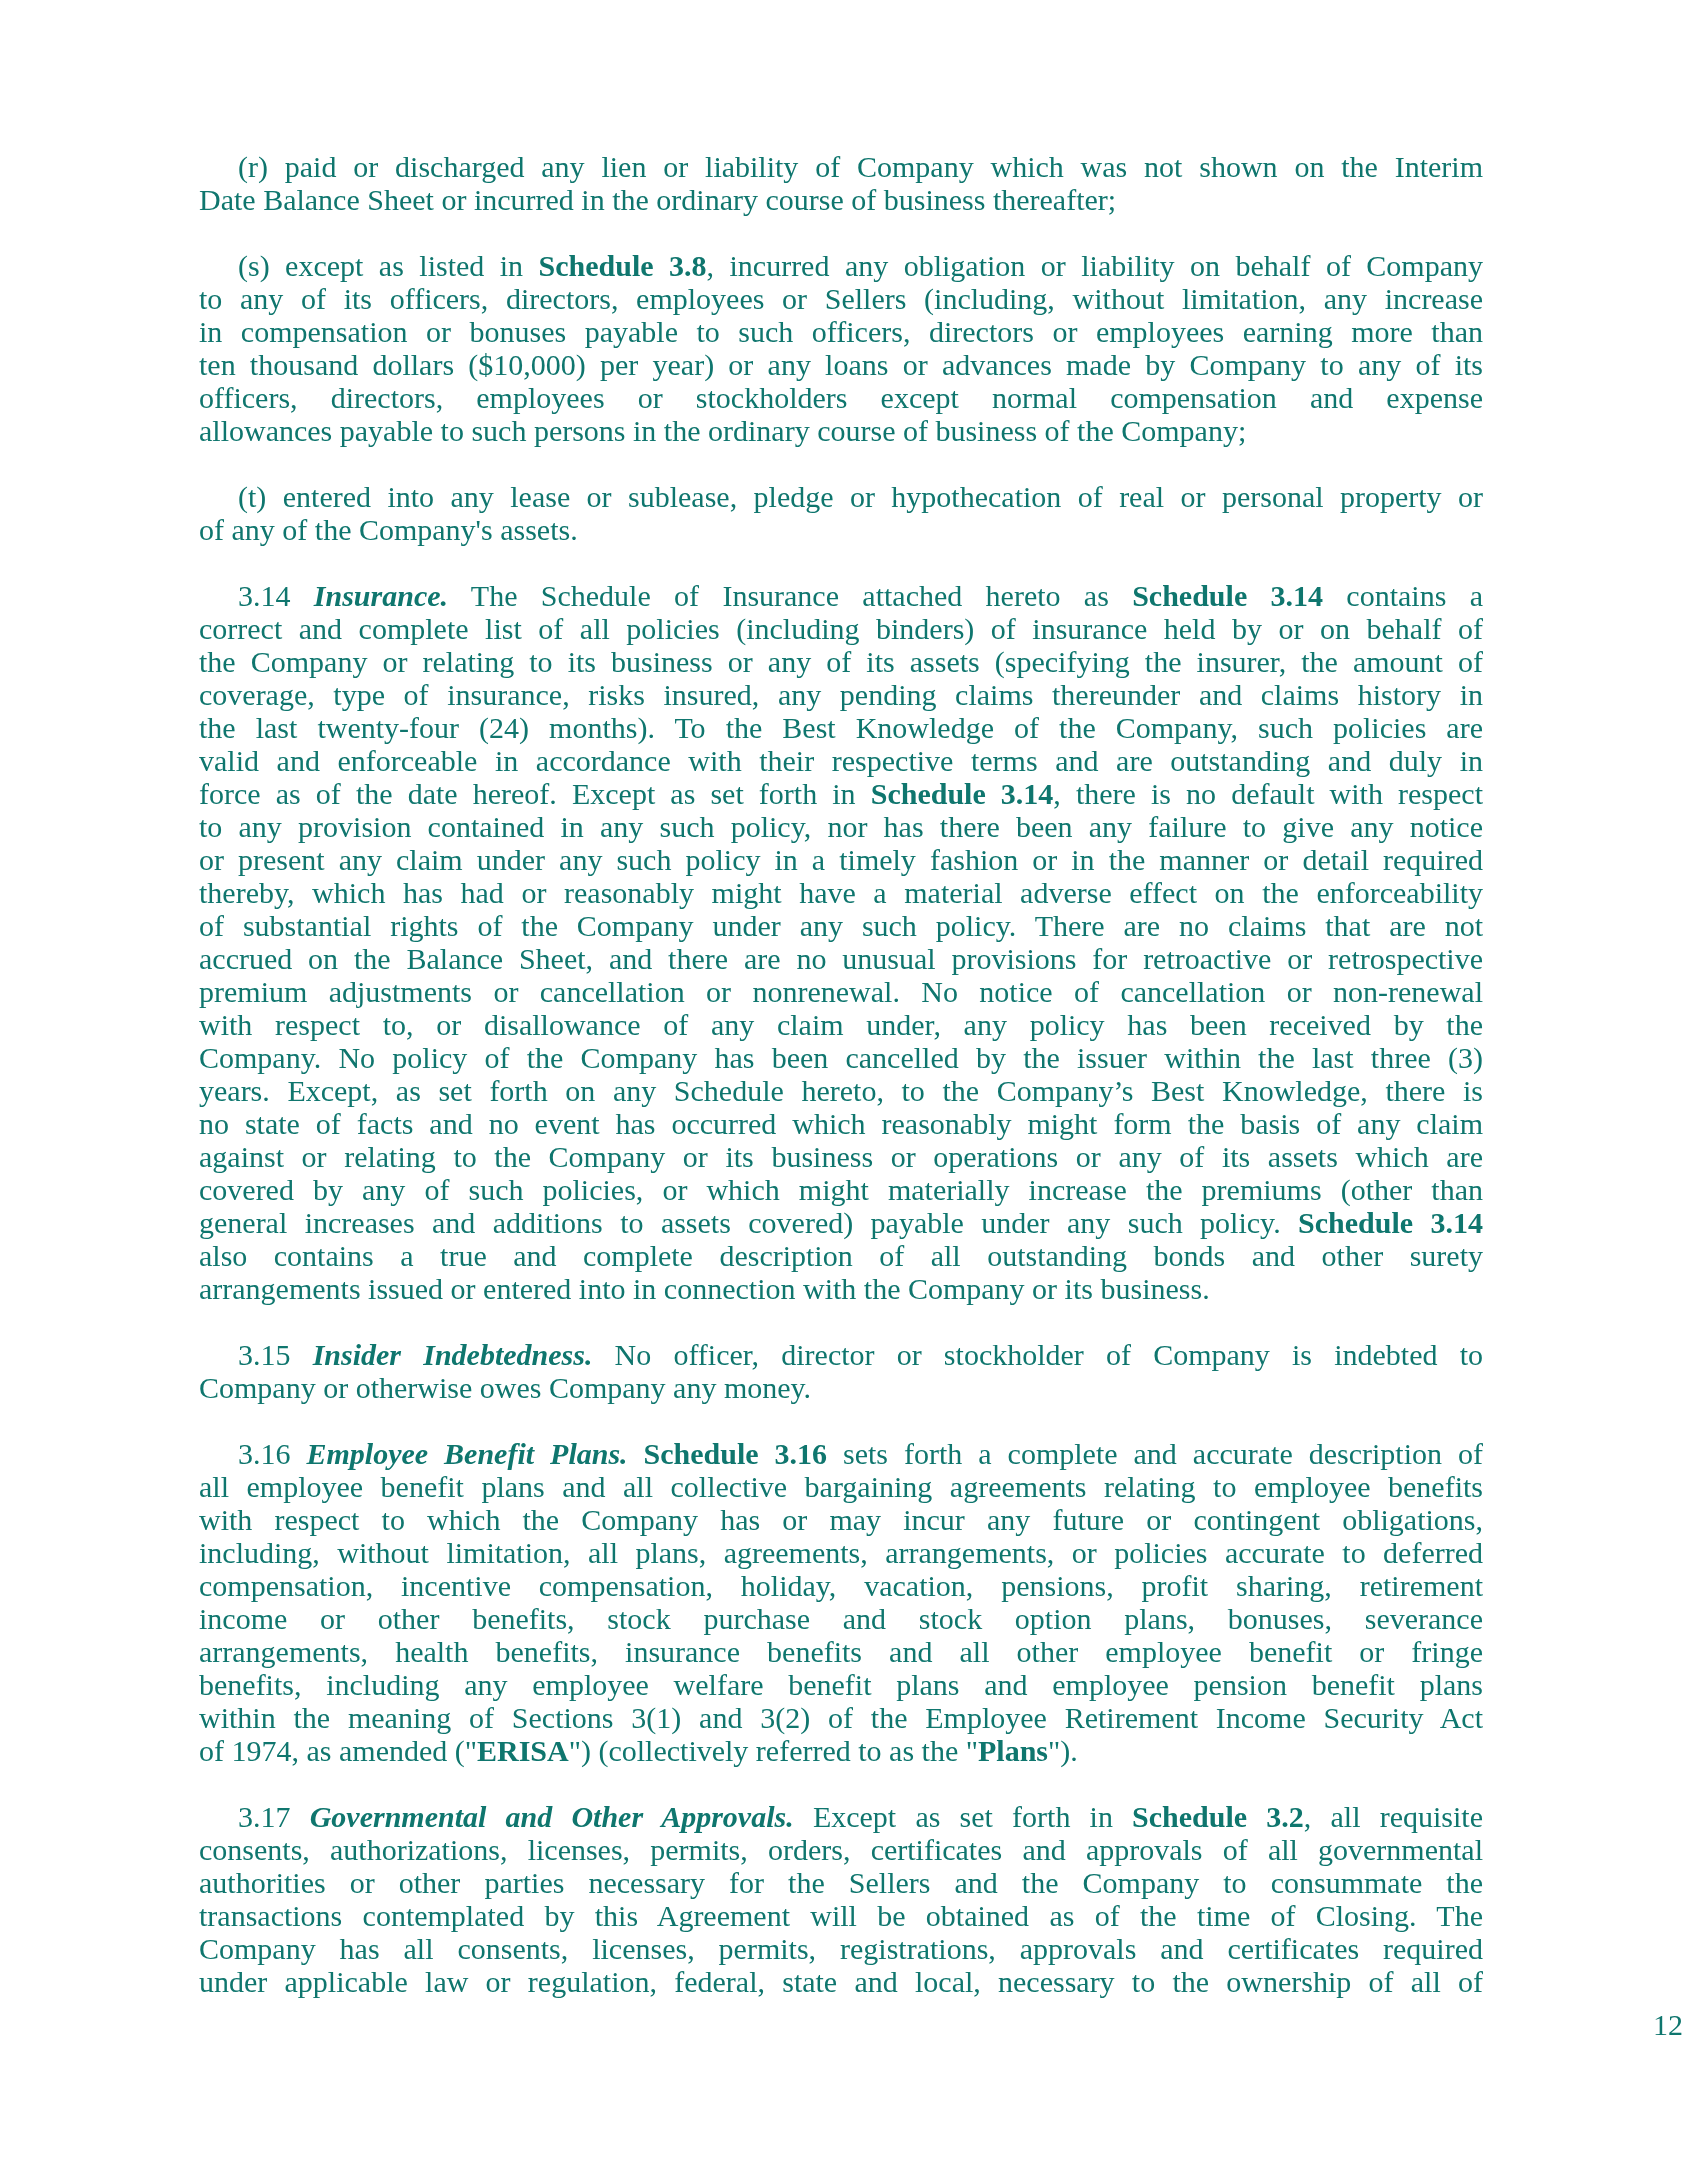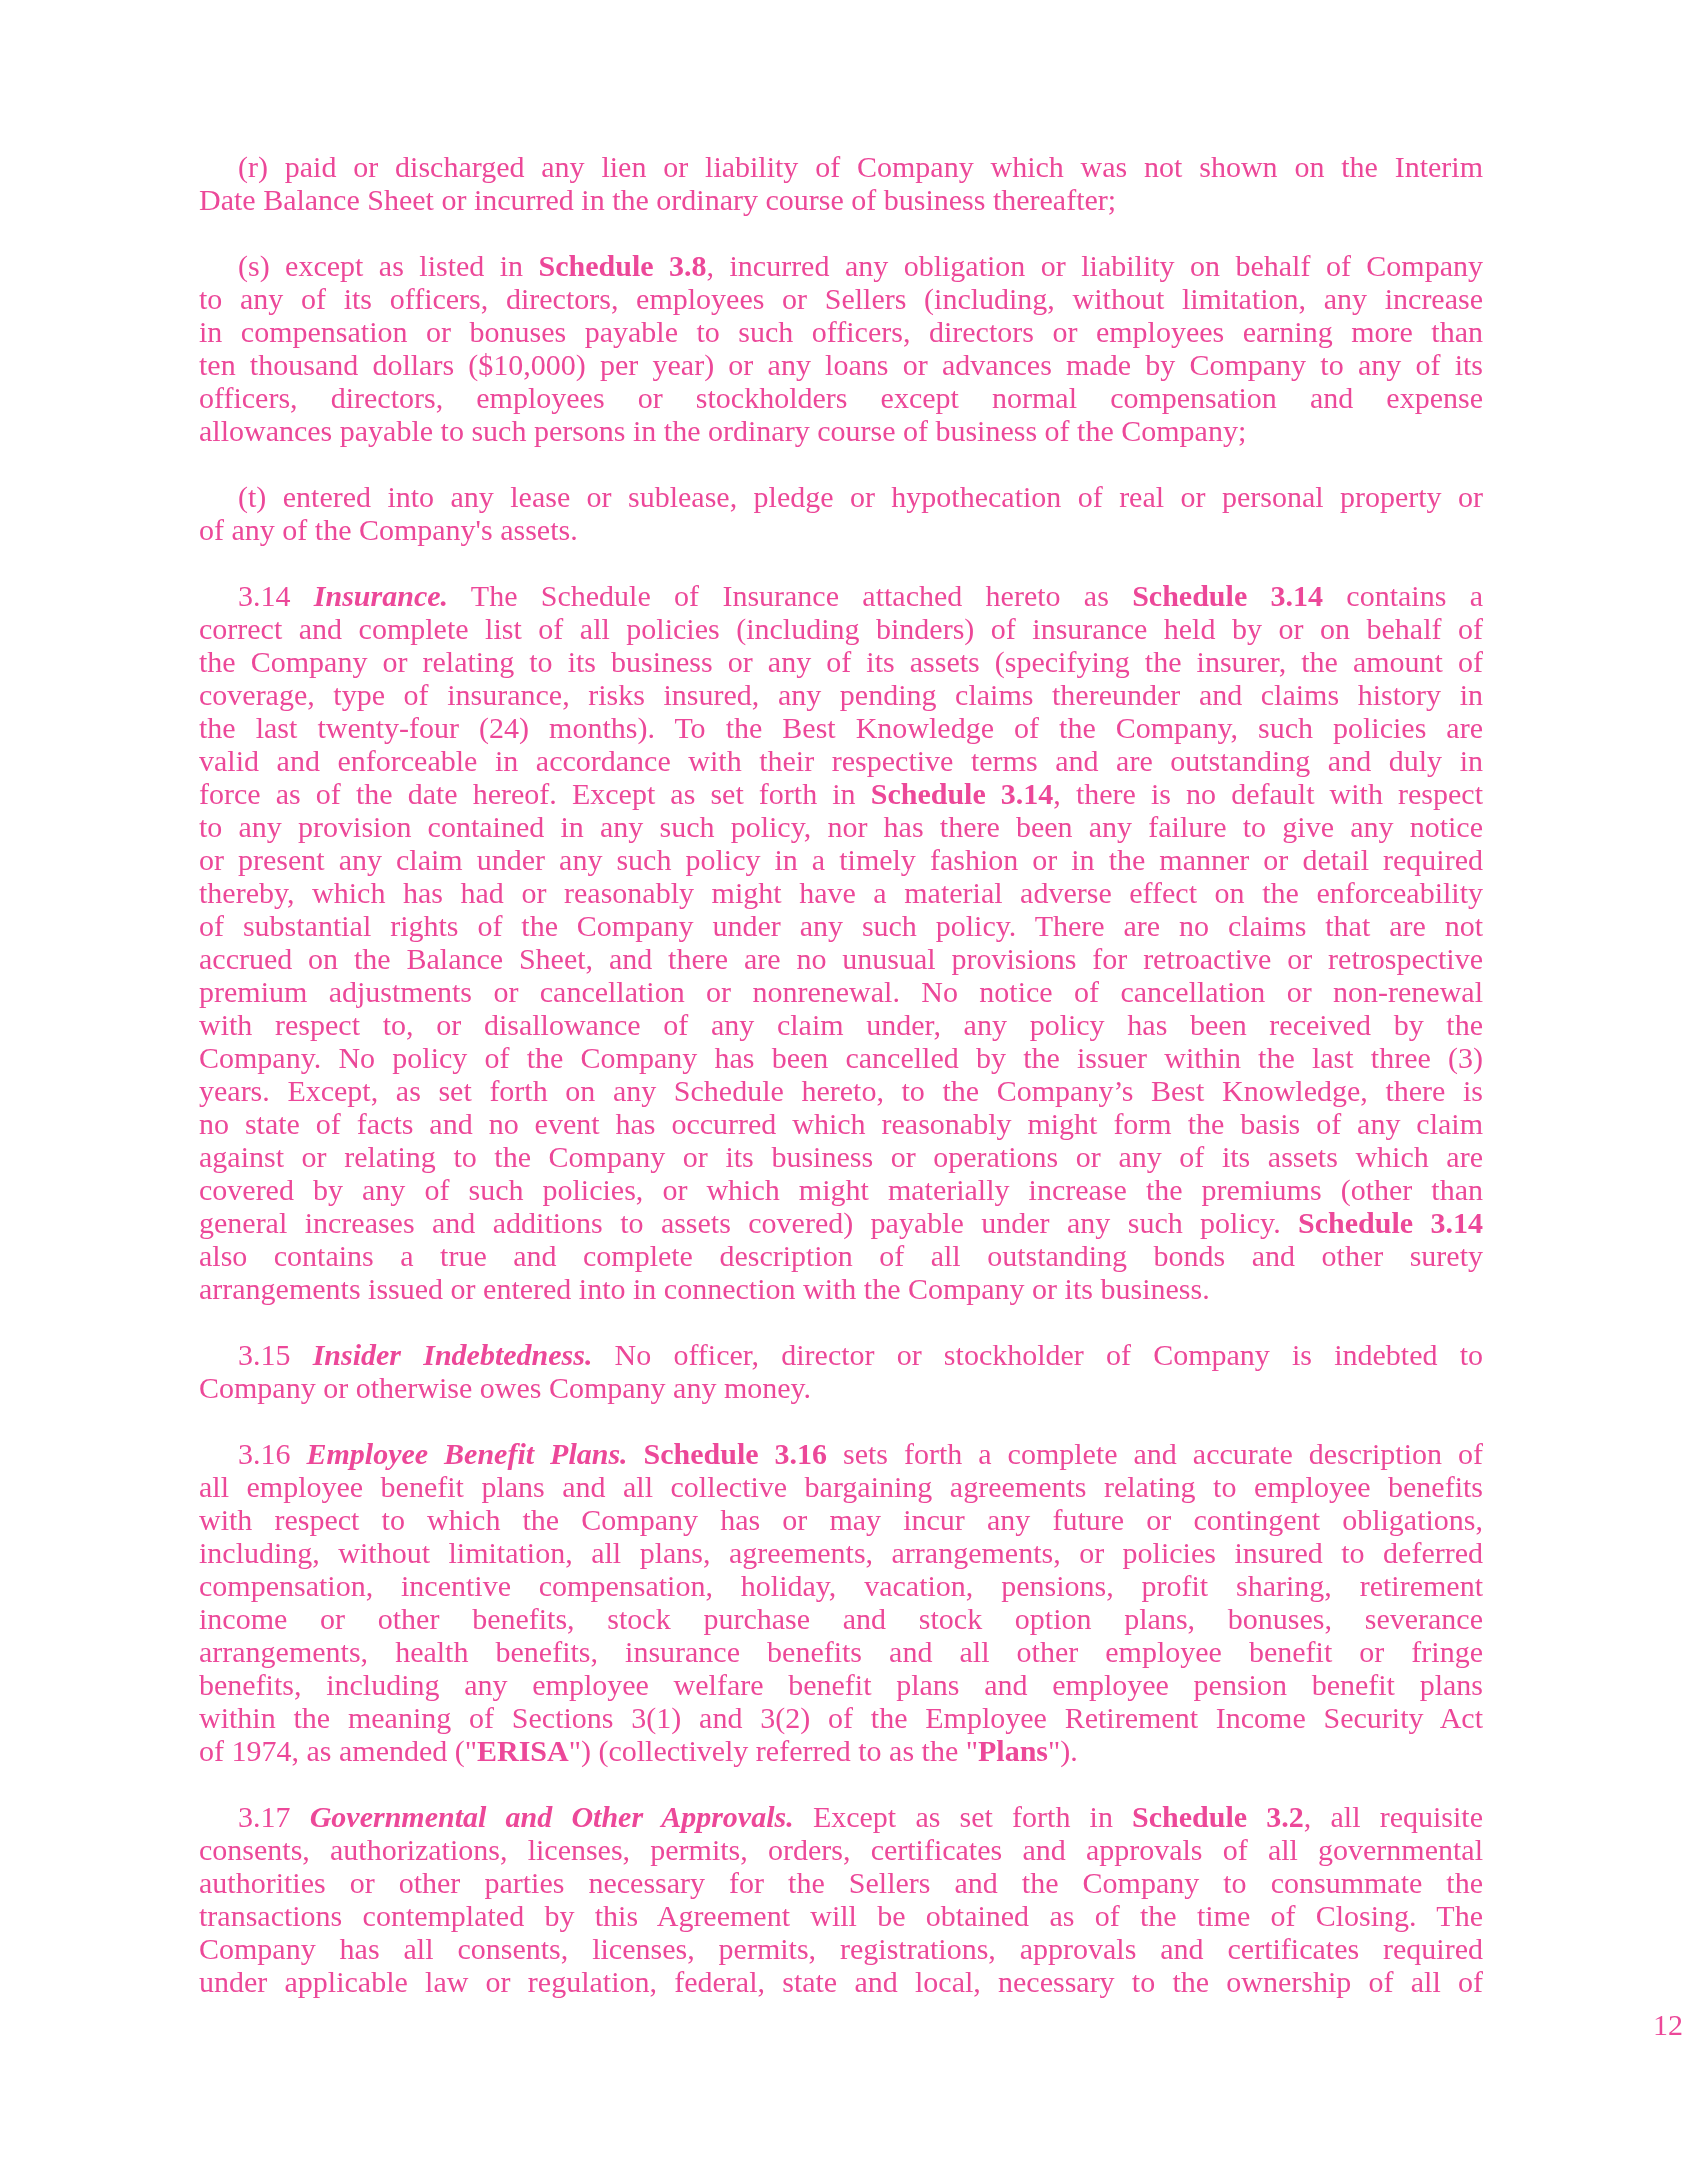--- a/index.html
+++ b/index.html
@@ -1,19 +1,19 @@
 <!DOCTYPE html>
 <html><head>
 <meta charset="utf-8">
 <style>
   html, body { margin: 0; padding: 0; background: #ffffff; }
   body { width: 1683px; height: 2178px; position: relative; overflow: hidden; }
   .page {
     position: absolute; left: 0; top: 0; width: 1683px; height: 2178px;
-    background: #ffffff; color: #ec4899;
+    background: #ffffff; color: #0f766e;
     font-family: "Liberation Serif", "DejaVu Serif", serif;
   }
   .body-text {
     position: absolute; left: 199px; top: 150px; width: 1284px;
     font-size: 30px; line-height: 33px;
   }
   .para { margin: 0 0 33px 0; }
   .line {
     display: block; white-space: nowrap; height: 33px;
     text-align: justify; text-align-last: justify;
@@ -73,21 +73,21 @@
         <span class="line last"><span>arrangements issued or entered into in connection with the Company or its business.</span></span>
       </div>
       <div class="para">
         <span class="line indent"><span>3.15 </span><span class="i">Insider Indebtedness.</span><span> No officer, director or stockholder of Company is indebted to</span></span>
         <span class="line last"><span>Company or otherwise owes Company any money.</span></span>
       </div>
       <div class="para">
         <span class="line indent"><span>3.16 </span><span class="i">Employee Benefit Plans.</span><span> </span><span class="b">Schedule 3.16</span><span> sets forth a complete and accurate description of</span></span>
         <span class="line"><span>all employee benefit plans and all collective bargaining agreements relating to employee benefits</span></span>
         <span class="line"><span>with respect to which the Company has or may incur any future or contingent obligations,</span></span>
-        <span class="line"><span>including, without limitation, all plans, agreements, arrangements, or policies insured to deferred</span></span>
+        <span class="line"><span>including, without limitation, all plans, agreements, arrangements, or policies accurate to deferred</span></span>
         <span class="line"><span>compensation, incentive compensation, holiday, vacation, pensions, profit sharing, retirement</span></span>
         <span class="line"><span>income or other benefits, stock purchase and stock option plans, bonuses, severance</span></span>
         <span class="line"><span>arrangements, health benefits, insurance benefits and all other employee benefit or fringe</span></span>
         <span class="line"><span>benefits, including any employee welfare benefit plans and employee pension benefit plans</span></span>
         <span class="line"><span>within the meaning of Sections 3(1) and 3(2) of the Employee Retirement Income Security Act</span></span>
         <span class="line last"><span>of 1974, as amended ("</span><span class="b">ERISA</span><span>") (collectively referred to as the "</span><span class="b">Plans</span><span>").</span></span>
       </div>
       <div class="para">
         <span class="line indent"><span>3.17 </span><span class="i">Governmental and Other Approvals.</span><span> Except as set forth in </span><span class="b">Schedule 3.2</span><span>, all requisite</span></span>
         <span class="line"><span>consents, authorizations, licenses, permits, orders, certificates and approvals of all governmental</span></span>

